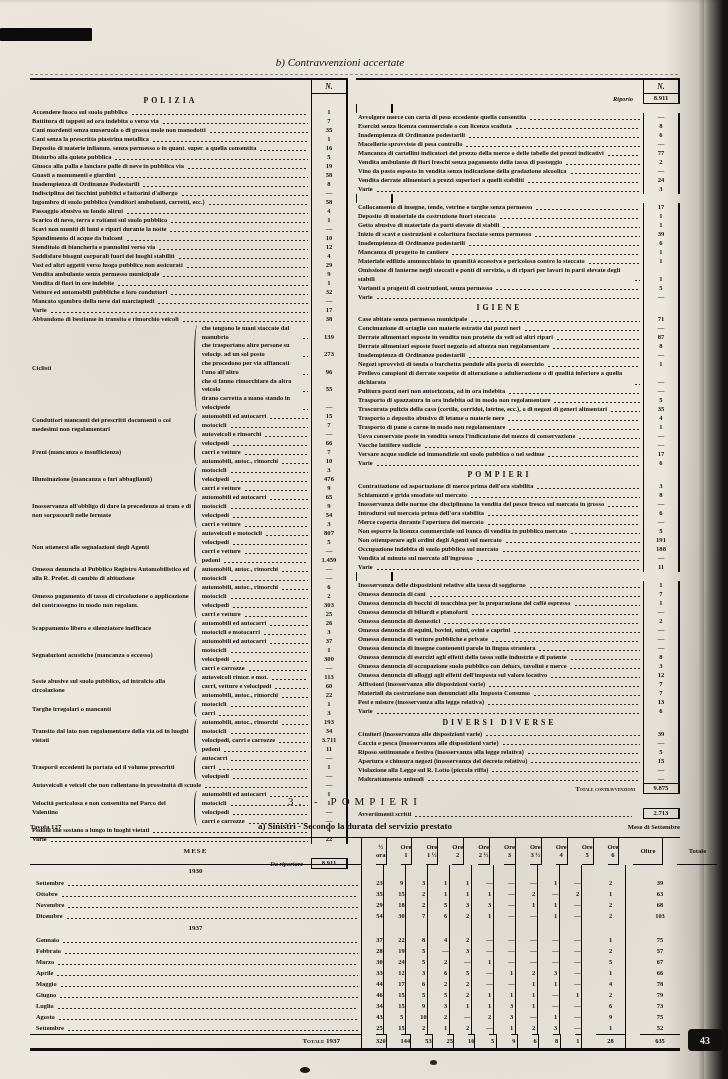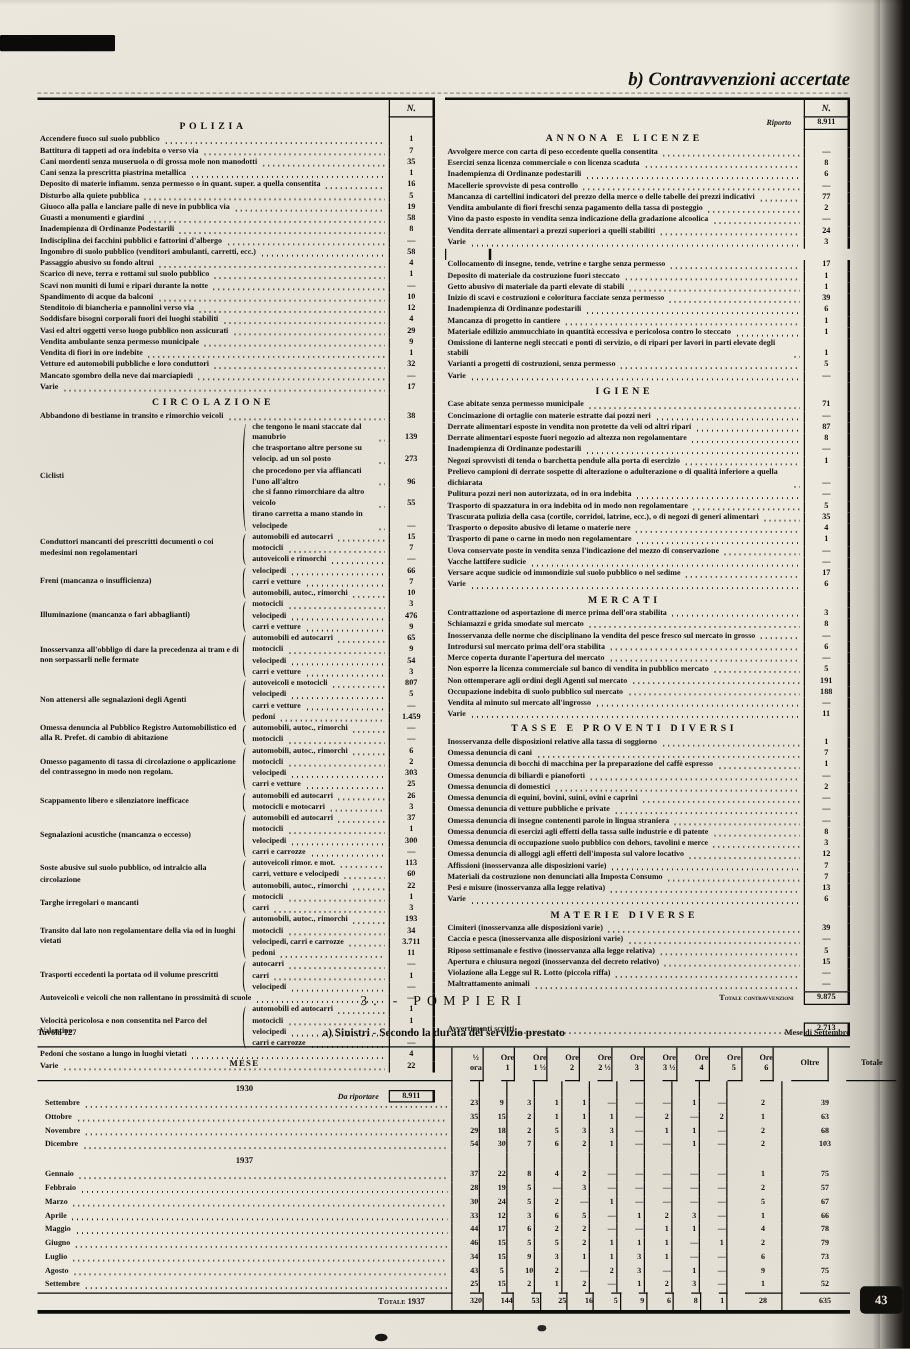--- a/index.html
+++ b/index.html
@@ -14,21 +14,21 @@
     background:linear-gradient(to right,rgba(20,17,14,0) 0%,rgba(20,17,14,.55) 40%,#14110e 85%);}
   .edge-right-soft{position:absolute;top:0;right:24px;width:40px;height:100%;
     background:linear-gradient(to right,rgba(60,55,48,0),rgba(60,55,48,.25));}
   .mark-topleft{position:absolute;left:0;top:28px;width:92px;height:13px;background:#0c0b09;border-radius:1px;}
   .mark-topedge{position:absolute;left:0;top:0;width:100%;height:4px;background:linear-gradient(to bottom,#d8d4c9,rgba(216,212,201,0));}
   .corner-br{position:absolute;right:6px;bottom:28px;width:34px;height:22px;background:#12100d;border-radius:4px;
     display:flex;align-items:center;justify-content:center;color:#e8e4d8;font-weight:bold;font-size:10px;}
   .smudge-b{position:absolute;left:300px;bottom:6px;width:10px;height:6px;background:#1a1815;border-radius:50%;}
   .smudge-b2{position:absolute;left:430px;bottom:14px;width:7px;height:5px;background:#2a2723;border-radius:50%;}
 
-  .hdr{position:absolute;top:56px;left:0;width:680px;text-align:right;font-weight:bold;font-style:italic;font-size:15px;}
+  .hdr{position:absolute;top:56px;left:0;width:680px;text-align:center;font-weight:normal;font-style:italic;font-size:11px;}
   .hdr-rule{position:absolute;top:74px;left:30px;width:648px;border-top:1px dashed #3a362f;opacity:.5;}
 
   .cols{position:absolute;top:78px;left:30px;width:650px;display:flex;gap:8px;}
   .colbox{border-top:2px solid #0e0c0a;}
   .colbox.left{width:318px;}
   .colbox.right{width:324px;}
   .line{display:flex;align-items:flex-end;min-height:9px;}
   .txt{flex:1;display:flex;align-items:flex-end;font-size:6.4px;line-height:8.8px;font-weight:bold;padding-left:2px;min-width:0;}
   .lbl{white-space:normal;}
   .leader{flex:1;min-width:6px;height:7px;margin:0 3px 1px 3px;background-image:radial-gradient(circle,#2b2823 .6px,transparent .75px);background-size:4px 3px;background-repeat:repeat-x;background-position:0 100%;}
@@ -243,24 +243,20 @@
           <div class="num">—</div>
         </div>
         <div class="line">
           <div class="txt">
             <span class="lbl">Varie</span>
             <span class="leader"></span>
           </div>
           <div class="num">17</div>
         </div>
         <div class="line">
-          <div class="txt sect-title">CIRCOLAZIONE</div>
-          <div class="num"></div>
-        </div>
-        <div class="line">
           <div class="txt">
             <span class="lbl">Abbandono di bestiame in transito e rimorchio veicoli</span>
             <span class="leader"></span>
           </div>
           <div class="num">38</div>
         </div>
         <div class="group">
           <div class="g-label">Ciclisti</div>
           <div class="g-brace"></div>
           <div class="line sub">
@@ -704,21 +700,20 @@
           <div class="txt"></div>
           <div class="num nhead">N.</div>
         </div>
         <div class="line">
           <div class="txt" style="justify-content: flex-end; padding-right: 10px;">
             <span class="lbl ital">Riporto</span>
           </div>
           <div class="num carry-num" style="border-bottom: 1px solid rgb(14, 12, 10);">8.911</div>
         </div>
         <div class="line">
-          <div class="txt sect-title">ANNONA E LICENZE</div>
           <div class="num"></div>
         </div>
         <div class="line">
           <div class="txt">
             <span class="lbl">Avvolgere merce con carta di peso eccedente quella consentita</span>
             <span class="leader"></span>
           </div>
           <div class="num">—</div>
         </div>
         <div class="line">
@@ -960,21 +955,21 @@
           <div class="num">17</div>
         </div>
         <div class="line">
           <div class="txt">
             <span class="lbl">Varie</span>
             <span class="leader"></span>
           </div>
           <div class="num">6</div>
         </div>
         <div class="line">
-          <div class="txt sect-title">MERCATI</div>
+          <div class="txt sect-title">POMPIERI</div>
           <div class="num"></div>
         </div>
         <div class="line">
           <div class="txt">
             <span class="lbl">Contrattazione od asportazione di merce prima dell'ora stabilita</span>
             <span class="leader"></span>
           </div>
           <div class="num">3</div>
         </div>
         <div class="line">
@@ -1034,21 +1029,20 @@
           <div class="num">—</div>
         </div>
         <div class="line">
           <div class="txt">
             <span class="lbl">Varie</span>
             <span class="leader"></span>
           </div>
           <div class="num">11</div>
         </div>
         <div class="line">
-          <div class="txt sect-title">TASSE E PROVENTI DIVERSI</div>
           <div class="num"></div>
         </div>
         <div class="line">
           <div class="txt">
             <span class="lbl">Inosservanza delle disposizioni relative alla tassa di soggiorno</span>
             <span class="leader"></span>
           </div>
           <div class="num">1</div>
         </div>
         <div class="line">
@@ -1143,21 +1137,21 @@
           <div class="num">13</div>
         </div>
         <div class="line">
           <div class="txt">
             <span class="lbl">Varie</span>
             <span class="leader"></span>
           </div>
           <div class="num">6</div>
         </div>
         <div class="line">
-          <div class="txt sect-title">MATERIE DIVERSE</div>
+          <div class="txt sect-title">DIVERSI DIVERSE</div>
           <div class="num"></div>
         </div>
         <div class="line">
           <div class="txt">
             <span class="lbl">Cimiteri (inosservanza alle disposizioni varie)</span>
             <span class="leader"></span>
           </div>
           <div class="num">39</div>
         </div>
         <div class="line">

